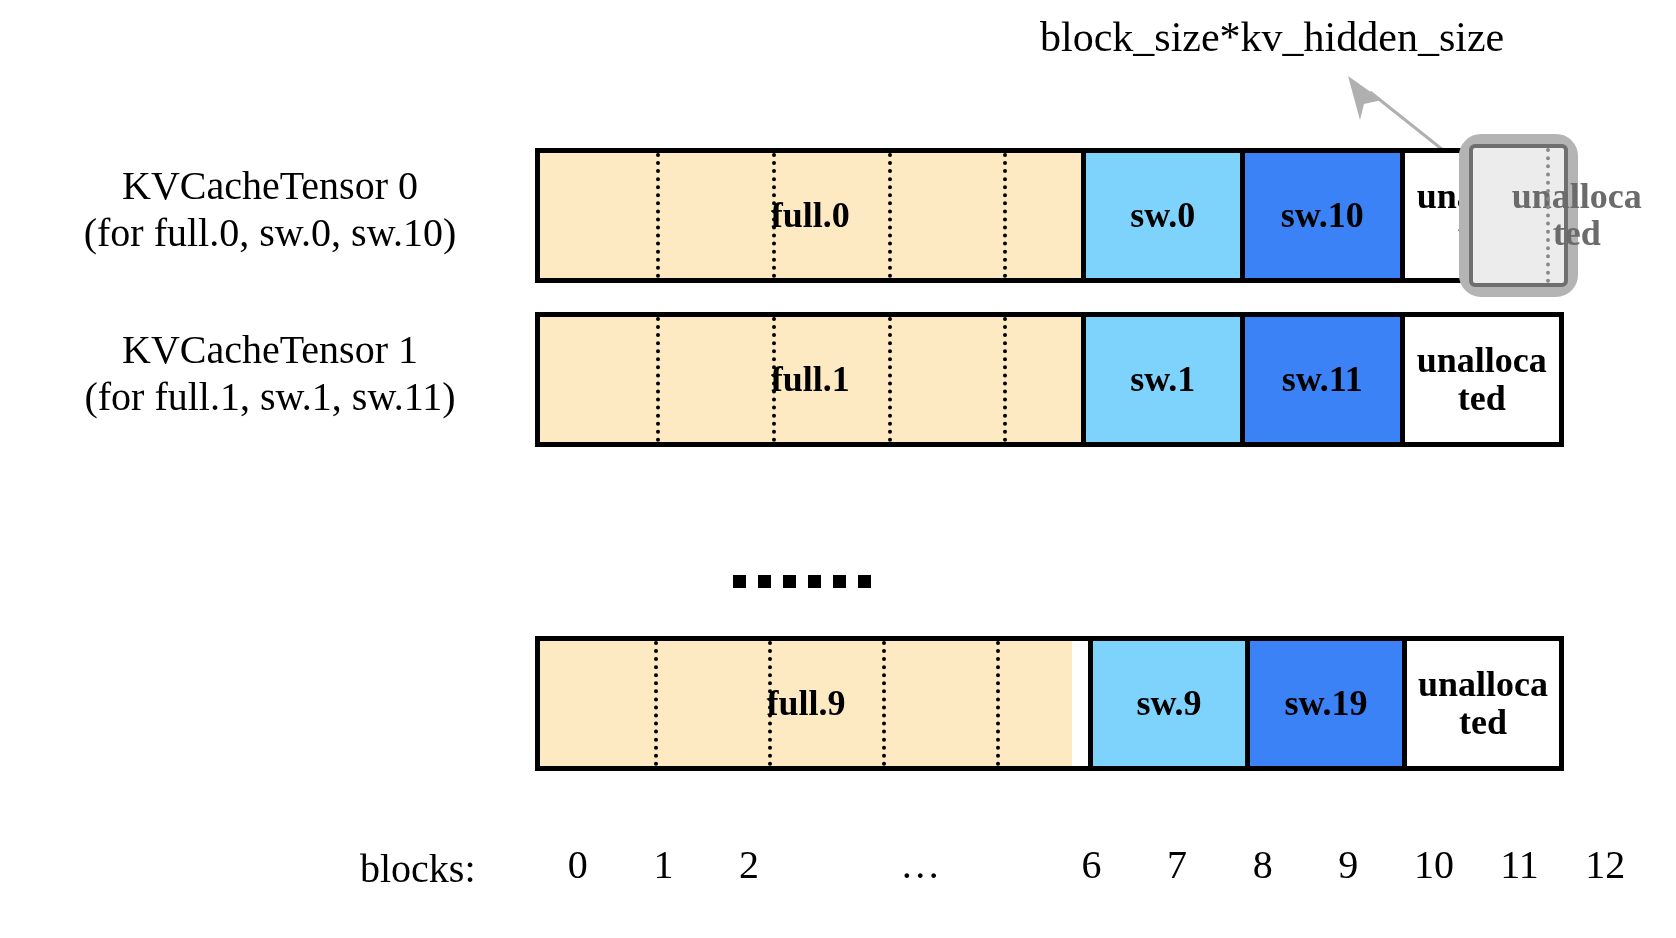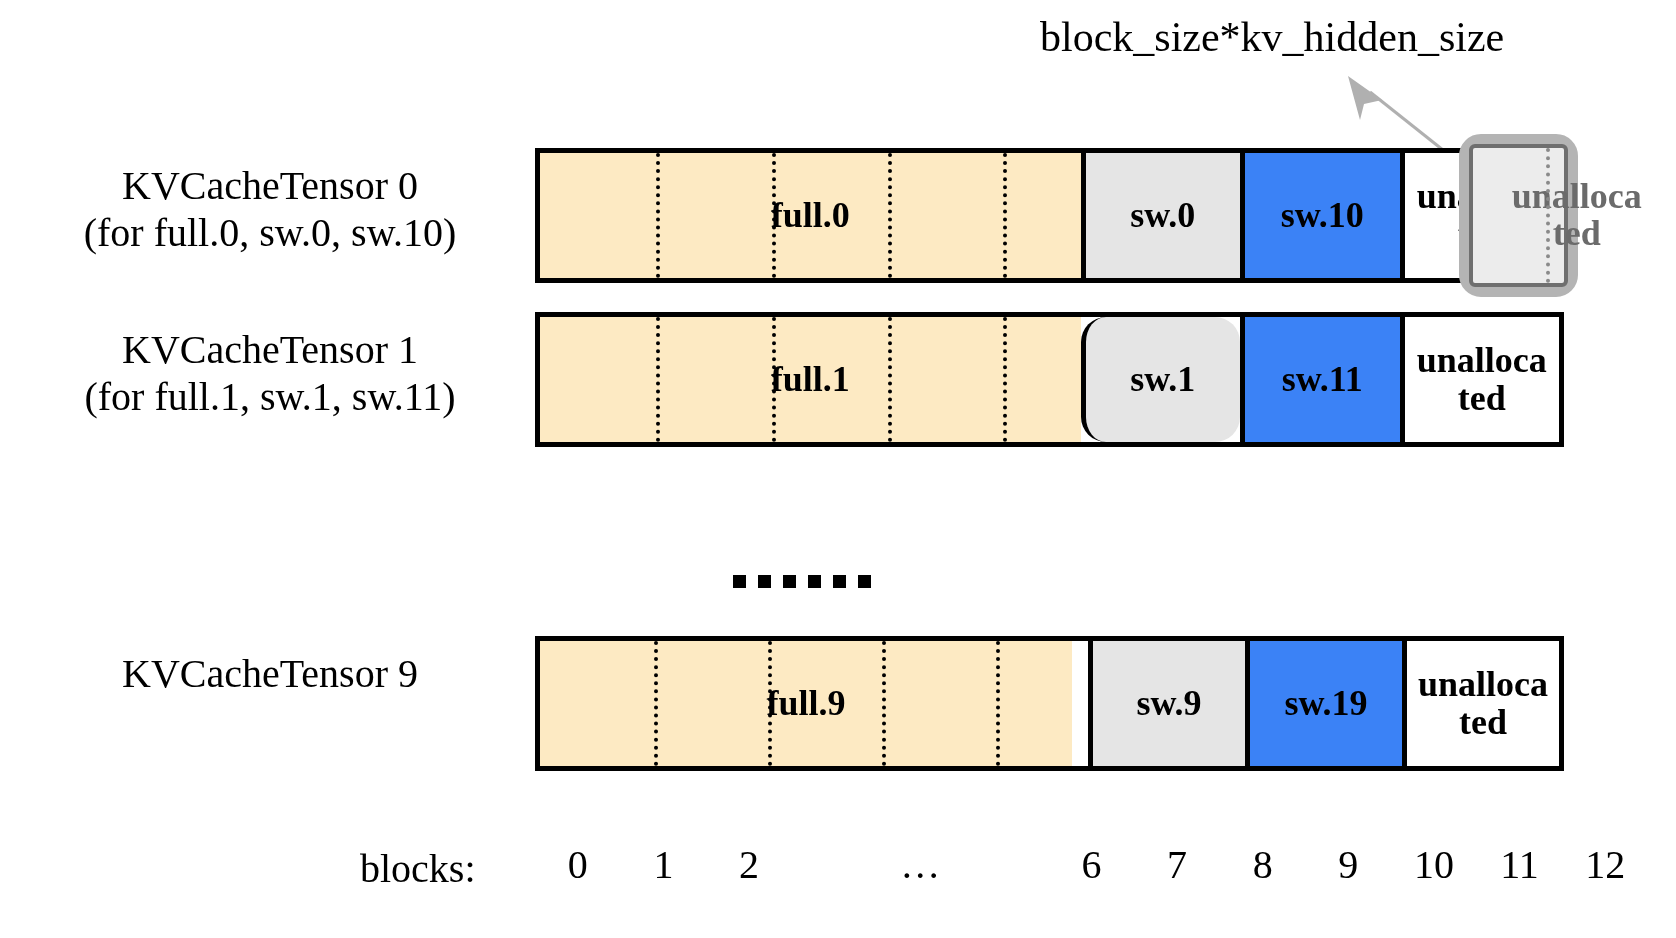--- a/index.html
+++ b/index.html
@@ -83,21 +83,21 @@
 
   .seg-label {
     position: relative;
     z-index: 3;
     text-align: center;
     line-height: 1.05;
     padding: 0 2px;
   }
 
   .seg-full { background: #fdeac3; }
-  .seg-sw-light { background: #e5e5e5; align-items: center; }
+  .seg-sw-light { background: #7dd3fc; align-items: center; }
   .seg-sw-dark  { background: #3b82f6; }
   .seg-unalloc  { background: #ffffff; }
 
   
   .blocksep {
     position: absolute;
     top: 0;
     bottom: 0;
     width: 0;
     border-left: 4px dotted #000;
@@ -185,21 +185,20 @@
 
   <div class="row-label" id="rl0" style="top:162px;">
     <span class="l1">KVCacheTensor 0</span>
     <span class="l2">(for full.0, sw.0, sw.10)</span>
   </div>
   <div class="row-label" id="rl1" style="top:326px;">
     <span class="l1">KVCacheTensor 1</span>
     <span class="l2">(for full.1, sw.1, sw.11)</span>
   </div>
   <div class="row-label" id="rl2" style="top:650px;">
-    <span class="l1">KVCacheTensor 9</span>
   </div>
 
   <div class="tensor-row" id="row0" style="top:148px;">
       <div class="seg seg-full" style="flex: 7 0 0px;">
         <div class="blocksep" style="left: 21.4286%;"></div>
         <div class="blocksep" style="left: 42.8571%;"></div>
         <div class="blocksep" style="left: 64.2857%;"></div>
         <div class="blocksep" style="left: 85.7143%;"></div>
         <div class="seg-label">full.0</div>
       </div>
@@ -214,21 +213,21 @@
       </div>
     </div>
   <div class="tensor-row" id="row1" style="top:312px;">
       <div class="seg seg-full" style="flex: 7 0 0px;">
         <div class="blocksep" style="left: 21.4286%;"></div>
         <div class="blocksep" style="left: 42.8571%;"></div>
         <div class="blocksep" style="left: 64.2857%;"></div>
         <div class="blocksep" style="left: 85.7143%;"></div>
         <div class="seg-label">full.1</div>
       </div>
-      <div class="seg seg-sw-light" style="flex: 2 0 0px; border-radius: 25px;">
+      <div class="seg seg-sw-light" style="flex: 2 0 0px;">
         <div class="seg-label">sw.1</div>
       </div>
       <div class="seg seg-sw-dark" style="flex: 2 0 0px;">
         <div class="seg-label">sw.11</div>
       </div>
       <div class="seg seg-unalloc" style="flex: 2 0 0px;">
         <div class="seg-label" style="width: 150px;">unalloca<br>ted</div>
       </div>
     </div>
   <div class="tensor-row" id="row2" style="top:636px;">

